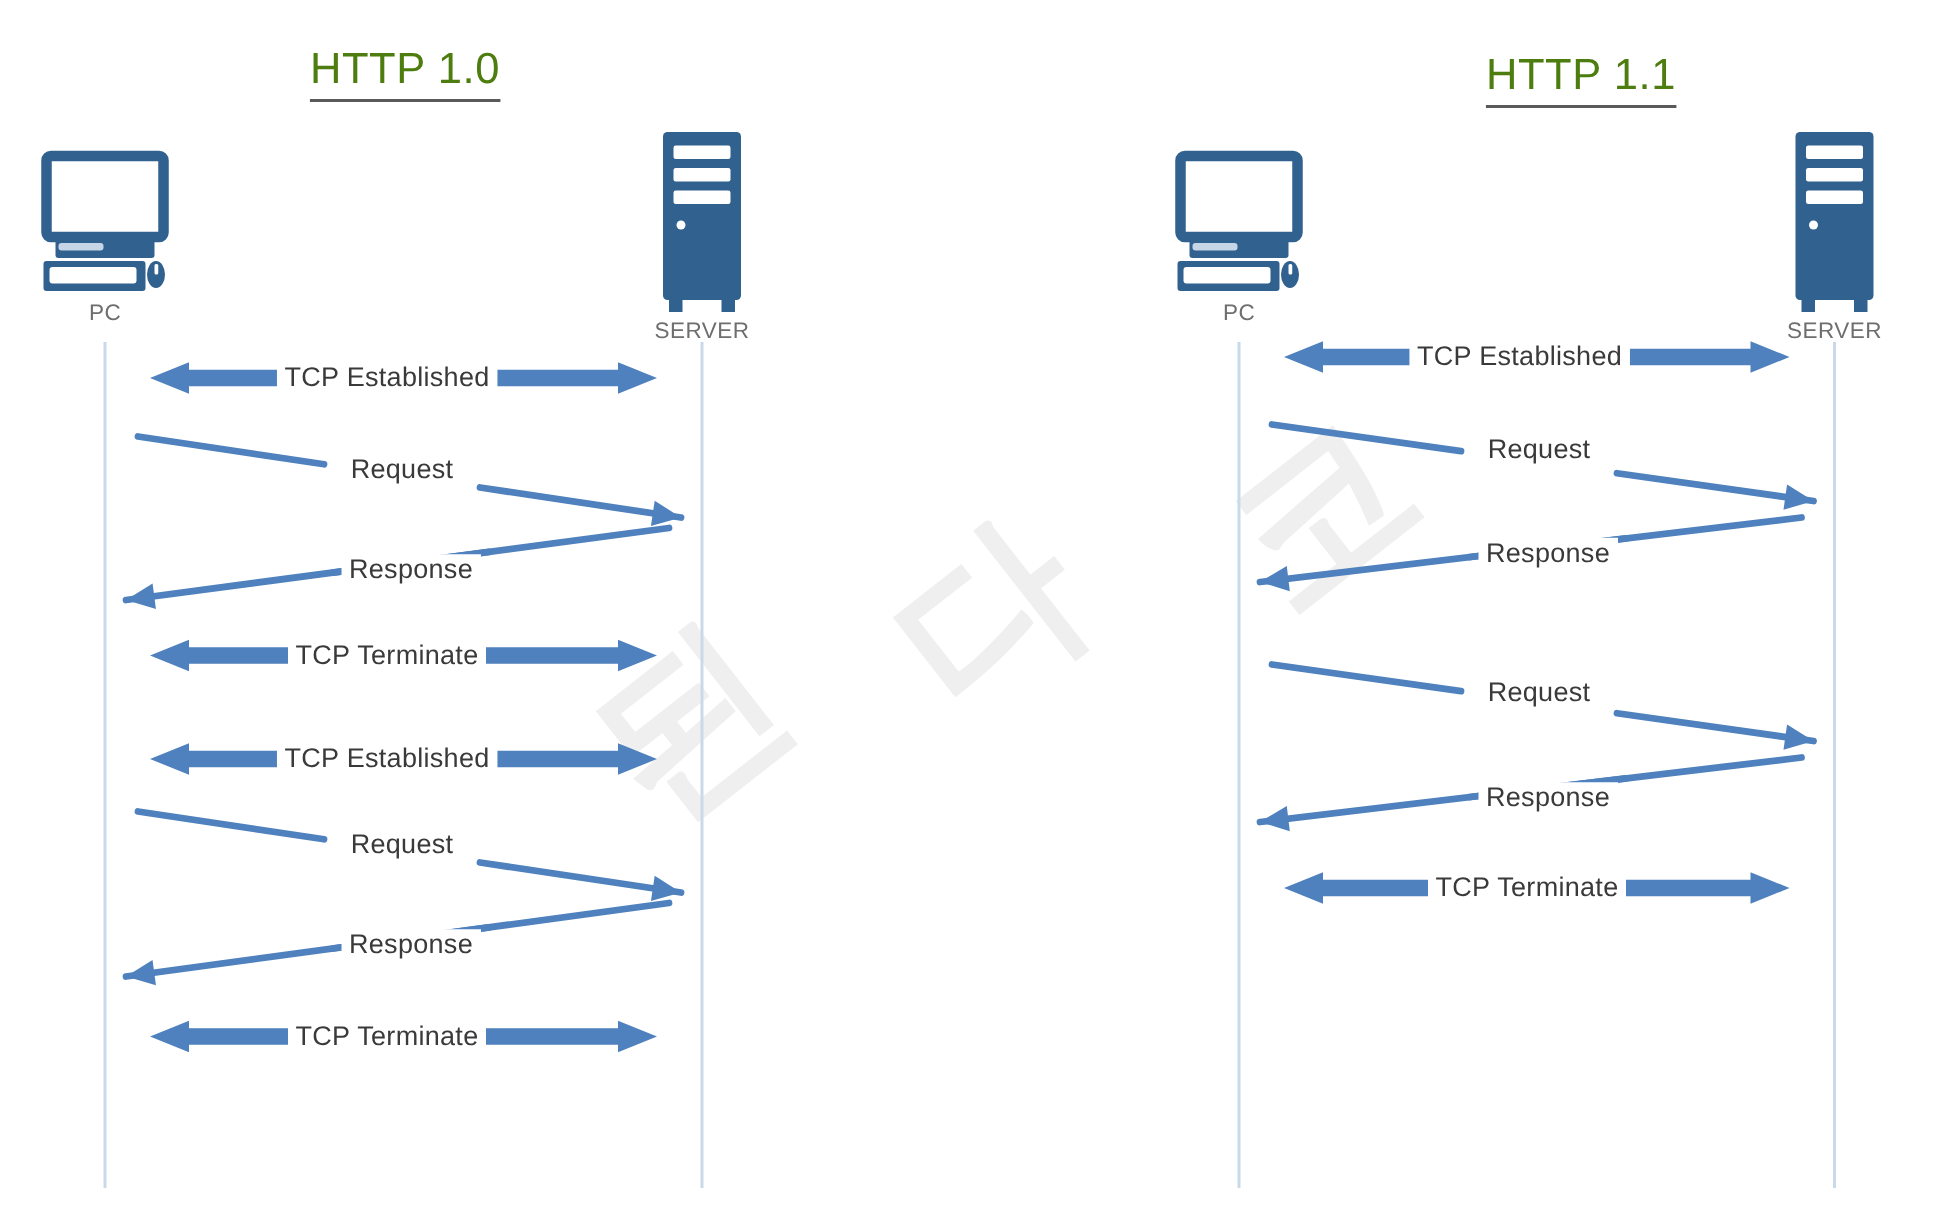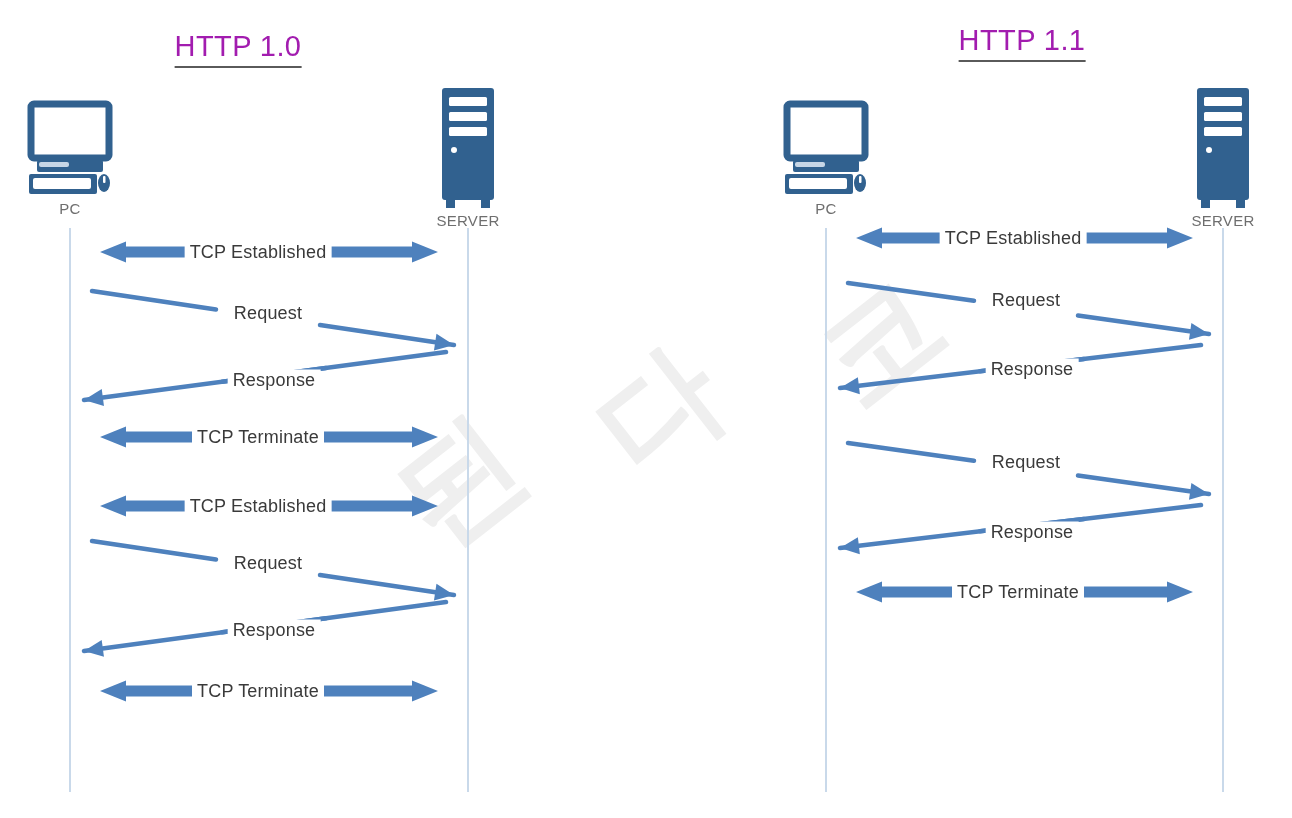--- a/index.html
+++ b/index.html
@@ -23,25 +23,26 @@
     height: 818px;
   }
   #stage > svg {
     position: absolute;
     left: 0; top: 0;
   }
   .panel-title {
     position: absolute;
     font-size: 29px;
     font-weight: 400;
-    color: #a21caf;
+    color: #4d7c0f;
     letter-spacing: 0.4px;
     white-space: nowrap;
     text-align: center;
     transform: translateX(-50%);
+    margin-left: 32px;
   }
   .panel-title .ul {
     display: block;
     height: 2px;
     background: #5a5a5a;
     margin-top: 3px;
   }
   .node-label {
     position: absolute;
     font-size: 15px;
@@ -196,21 +197,21 @@
       <div class="node-label" style="left: 70px; top: 200px;">PC</div>
       <div class="node-label" style="left: 468px; top: 212px;">SERVER</div>
       <div class="msg-label" style="left: 258px; top: 252px;">TCP Established</div>
       <div class="msg-label" style="left: 268px; top: 313px;">Request</div>
       <div class="msg-label" style="left: 274px; top: 380px;">Response</div>
       <div class="msg-label" style="left: 258px; top: 437px;">TCP Terminate</div>
       <div class="msg-label" style="left: 258px; top: 506px;">TCP Established</div>
       <div class="msg-label" style="left: 268px; top: 563px;">Request</div>
       <div class="msg-label" style="left: 274px; top: 630px;">Response</div>
       <div class="msg-label" style="left: 258px; top: 691px;">TCP Terminate</div>
-      <div class="panel-title" style="left: 1022px; top: 24px;">HTTP 1.1<span class="ul"></span></div>
+      <div class="panel-title" style="left: 1022px; top: 34px;">HTTP 1.1<span class="ul"></span></div>
       <div class="node-label" style="left: 826px; top: 200px;">PC</div>
       <div class="node-label" style="left: 1223px; top: 212px;">SERVER</div>
       <div class="msg-label" style="left: 1013px; top: 238px;">TCP Established</div>
       <div class="msg-label" style="left: 1026px; top: 300px;">Request</div>
       <div class="msg-label" style="left: 1032px; top: 369px;">Response</div>
       <div class="msg-label" style="left: 1026px; top: 462px;">Request</div>
       <div class="msg-label" style="left: 1032px; top: 532px;">Response</div>
       <div class="msg-label" style="left: 1018px; top: 592px;">TCP Terminate</div>
     </div>
 </div>

